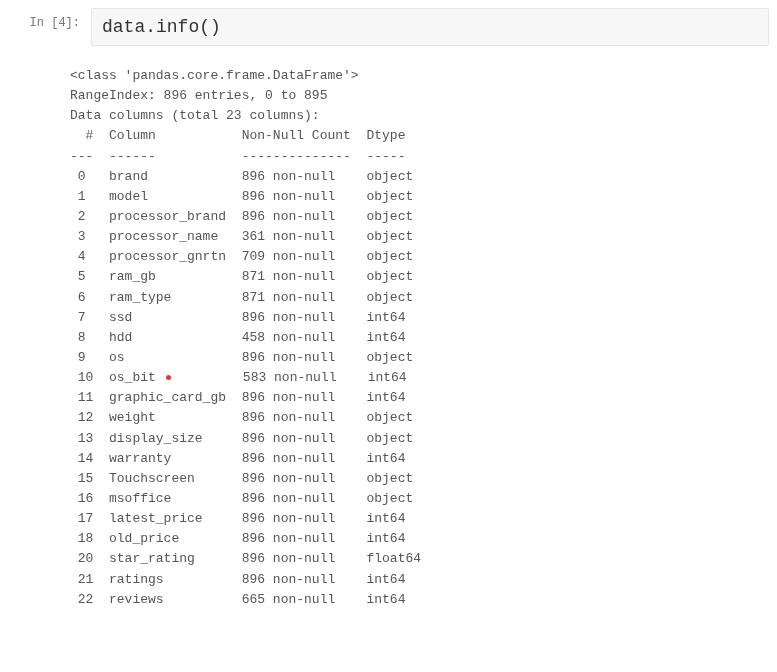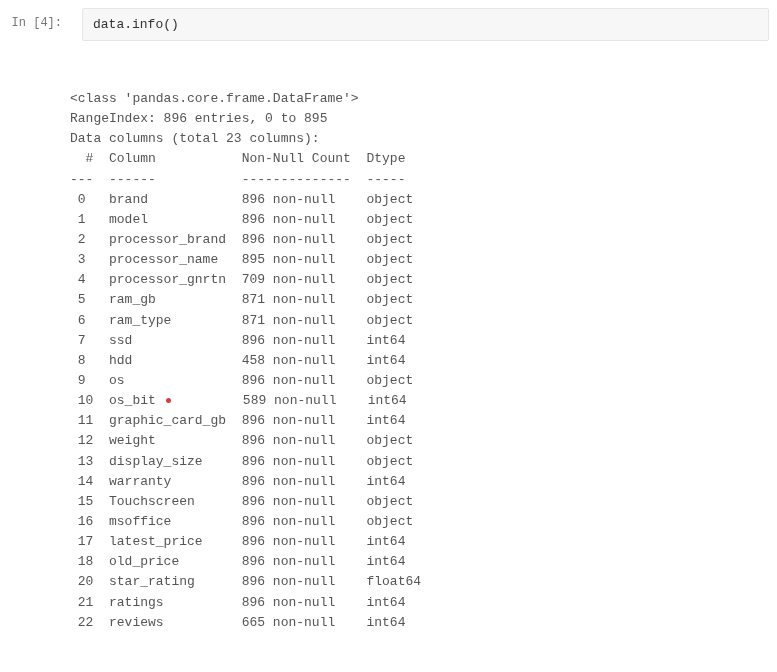--- a/index.html
+++ b/index.html
@@ -9,61 +9,61 @@
     }
     body {
       font-family: -apple-system, BlinkMacSystemFont, "Segoe UI", Helvetica, Arial, sans-serif;
       font-size: 13px;
       color: #333;
       background: #fff;
       padding: 8px;
     }
     .cell {
       display: flex;
-      gap: 12px;
+      gap: 3px;
+      margin-left: 18px;
     }
     .prompt {
       width: 62px;
       text-align: right;
       padding-right: 8px;
       padding-top: 8px;
       font-family: SFMono-Regular, Menlo, Monaco, Consolas, "Liberation Mono", "Courier New", monospace;
       font-size: 12px;
       color: #777;
       flex-shrink: 0;
     }
     .input-area {
       flex: 1;
       background: #f7f7f7;
       border: 1px solid #e6e6e6;
       border-radius: 2px;
       padding: 8px 10px;
       font-family: SFMono-Regular, Menlo, Monaco, Consolas, "Liberation Mono", "Courier New", monospace;
-      font-size: 13px;
+      font-size: 18px;
       color: #333;
     }
     .input-area .code-expr {
       white-space: pre;
     }
     .output-cell {
       margin-top: 20px;
       display: flex;
     }
     .output-prompt {
       width: 62px;
       flex-shrink: 0;
     }
     .output-text {
       flex: 1;
       font-family: SFMono-Regular, Menlo, Monaco, Consolas, "Liberation Mono", "Courier New", monospace;
       font-size: 13px;
       color: #555;
       line-height: 1.55;
       white-space: pre;
-      margin-top: 28px;
     }
     .cursor-dot {
       display: inline-block;
       width: 5px;
       height: 5px;
       border-radius: 50%;
       background: #d63e3e;
       vertical-align: middle;
       margin-left: 2px;
       margin-right: 2px;
@@ -82,28 +82,28 @@
 <div class="output-cell">
   <div class="output-prompt"></div>
   <div class="output-text" id="output-text"><span>&lt;class 'pandas.core.frame.DataFrame'&gt;
 RangeIndex: 896 entries, 0 to 895
 Data columns (total 23 columns):
   #  Column           Non-Null Count  Dtype
 ---  ------           --------------  -----
 </span><span> 0   brand            896 non-null    object
 </span><span> 1   model            896 non-null    object
 </span><span> 2   processor_brand  896 non-null    object
-</span><span> 3   processor_name   895 non-null    object
+</span><span> 3   processor_name   361 non-null    object
 </span><span> 4   processor_gnrtn  709 non-null    object
 </span><span> 5   ram_gb           871 non-null    object
 </span><span> 6   ram_type         871 non-null    object
 </span><span> 7   ssd              896 non-null    int64
 </span><span> 8   hdd              458 non-null    int64
 </span><span> 9   os               896 non-null    object
-</span><span><span> 10  os_bit </span><span class="cursor-dot"></span><span>         589 non-null    int64
+</span><span><span> 10  os_bit </span><span class="cursor-dot"></span><span>         583 non-null    int64
 </span></span><span> 11  graphic_card_gb  896 non-null    int64
 </span><span> 12  weight           896 non-null    object
 </span><span> 13  display_size     896 non-null    object
 </span><span> 14  warranty         896 non-null    int64
 </span><span> 15  Touchscreen      896 non-null    object
 </span><span> 16  msoffice         896 non-null    object
 </span><span> 17  latest_price     896 non-null    int64
 </span><span> 18  old_price        896 non-null    int64
 </span><span> 20  star_rating      896 non-null    float64
 </span><span> 21  ratings          896 non-null    int64

